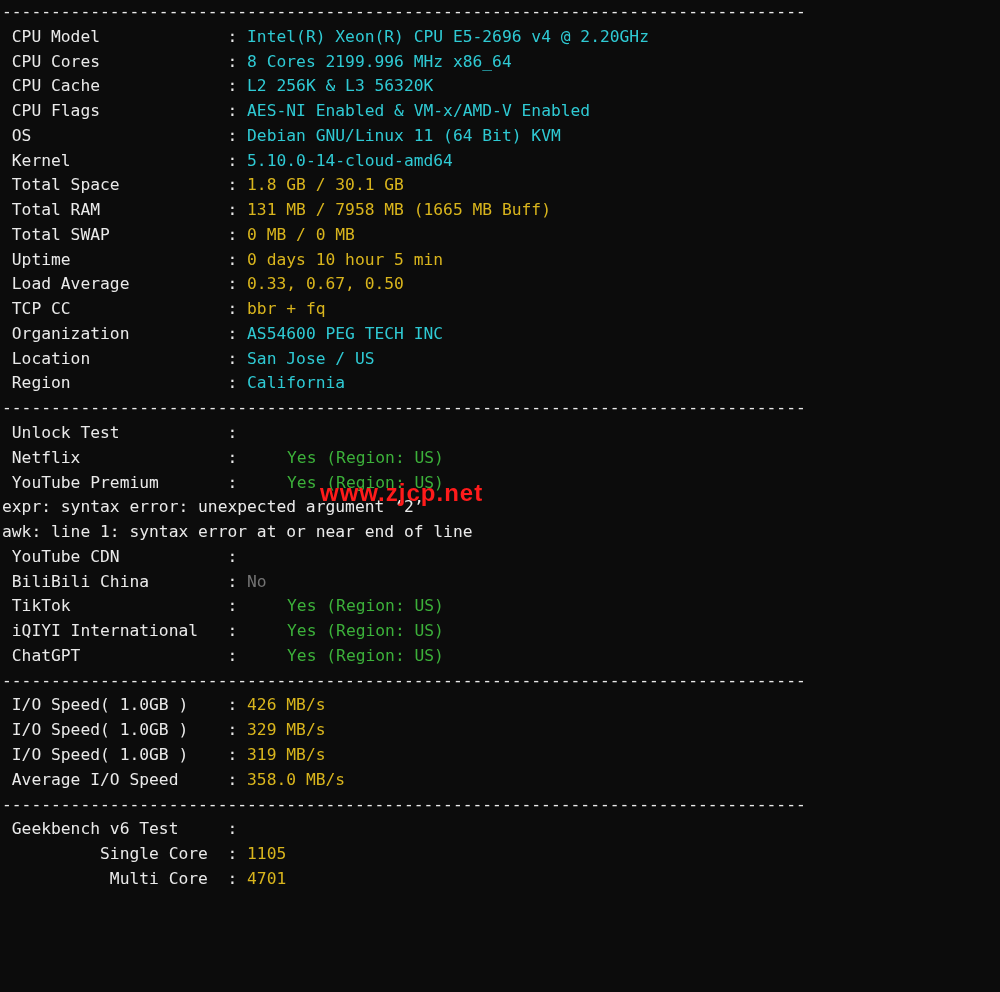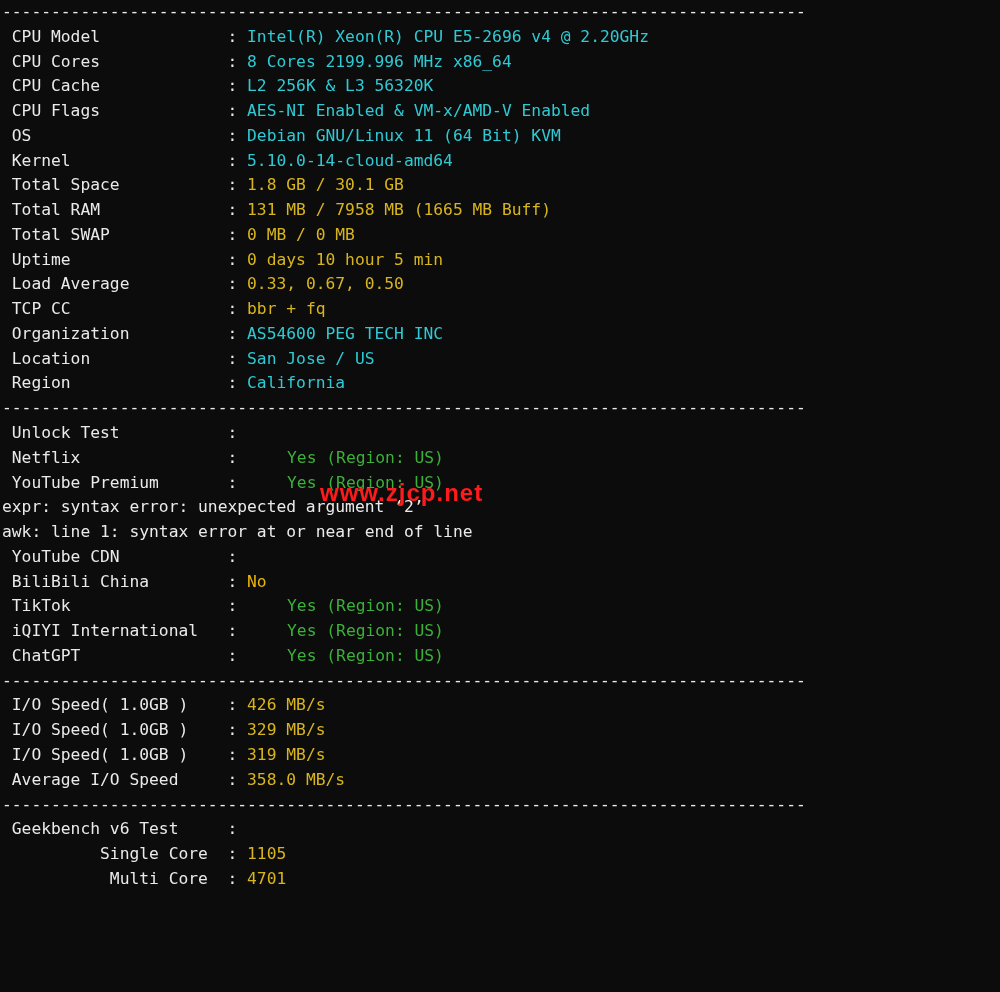--- a/index.html
+++ b/index.html
@@ -13,21 +13,21 @@
     width: 1000px;
   }
   .term {
     padding: 0 2px 6px 2px;
     white-space: pre;
   }
   .white { color: #eaeaea; }
   .cyan { color: #2fcad4; }
   .yellow { color: #d9b51d; }
   .green { color: #3cb13a; margin-left: 40px; }
-  .red { color: #eab308; }
+  .red { color: #737373; }
   .watermark {
     position: absolute;
     top: 475px;
     left: 320px;
     color: #ff1b1b;
     font-weight: 700;
     font-size: 24px;
     font-family: Arial, Helvetica, sans-serif;
     letter-spacing: 1px;
     pointer-events: none;

